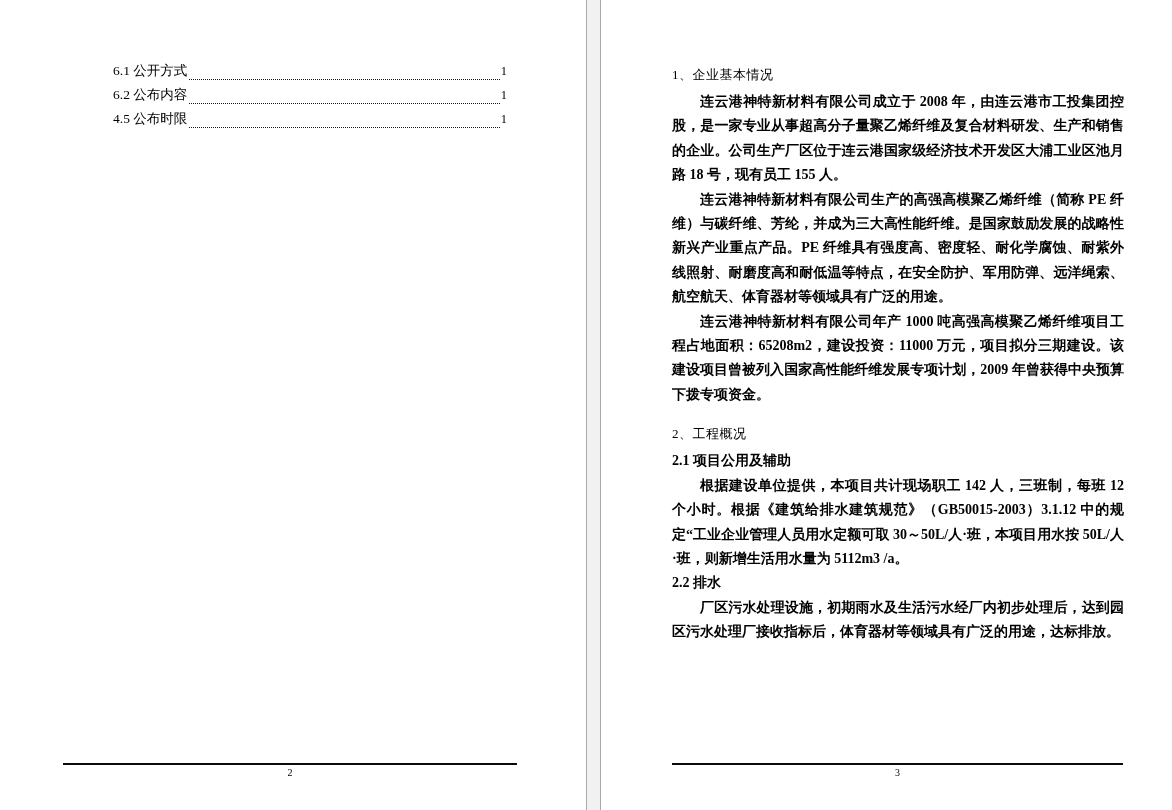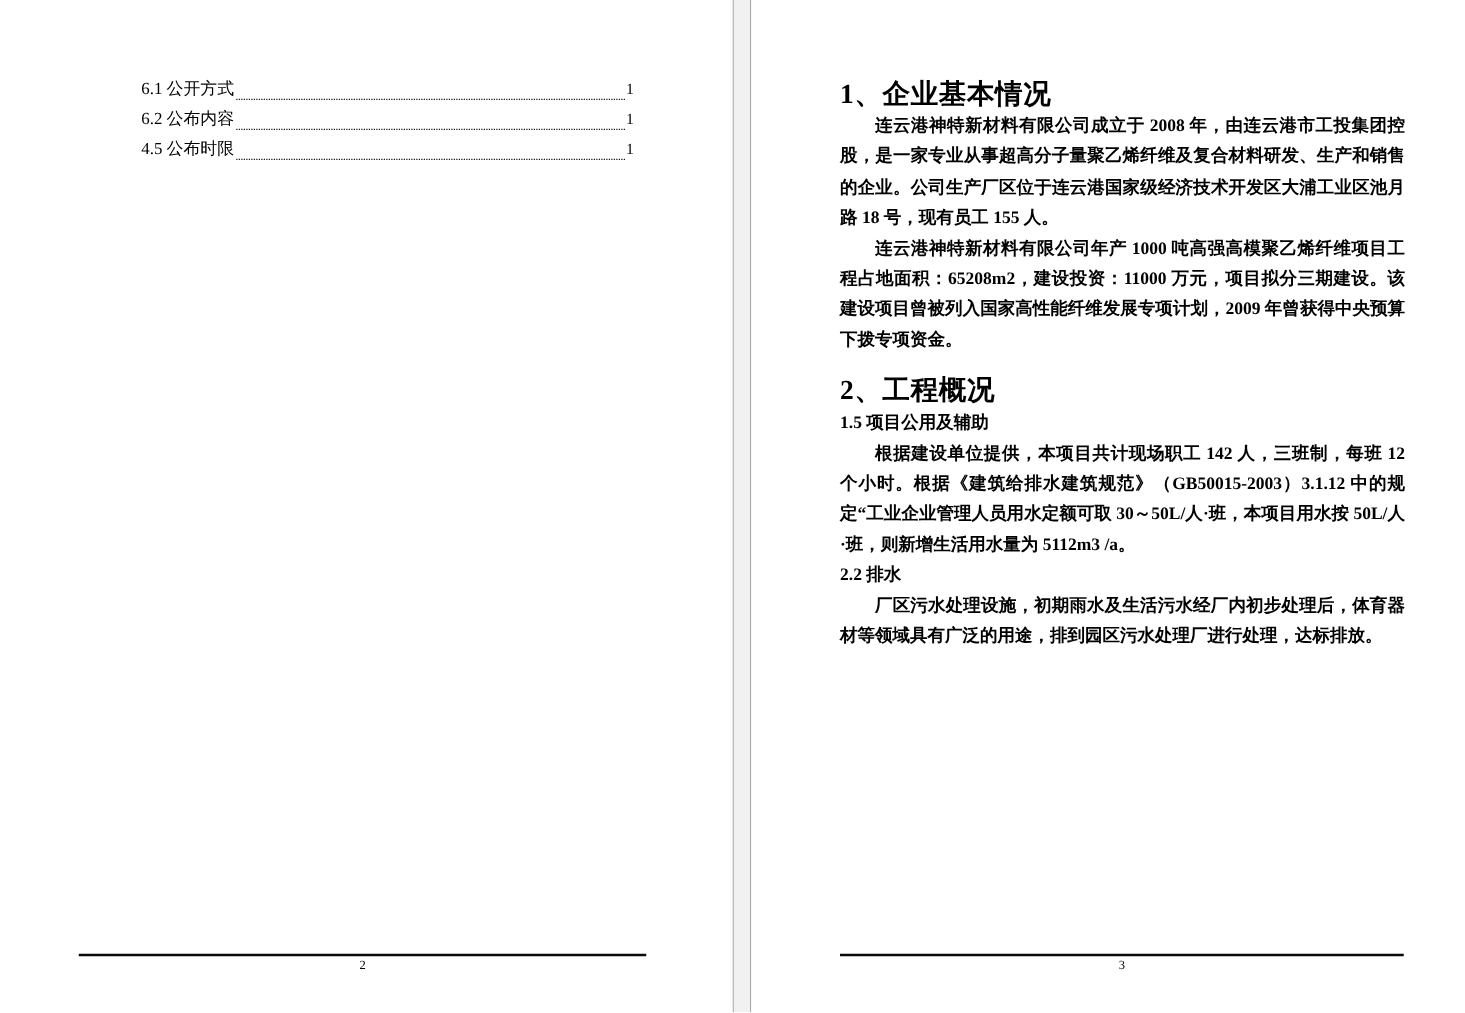--- a/index.html
+++ b/index.html
@@ -56,22 +56,22 @@
   .toc-page { white-space: nowrap; font-size: 12.5px; }
 
   
   .doc-content {
     position: absolute;
     top: 58px;
     left: 71px;
     width: 452px;
   }
   .doc-h1 {
-    font-size: 22px;
-    font-weight: bold;
+    font-size: 13px;
+    font-weight: normal;
     line-height: 26px;
     margin: 14px 0 2px 0;
     letter-spacing: 0.5px;
   }
   .doc-h1.first { margin-top: 4px; }
   .doc-h2 {
     font-size: 14px;
     font-weight: bold;
     line-height: 24.4px;
     margin: 0;
@@ -132,33 +132,34 @@
 
   <div class="page-gap"></div>
 
   <div class="page page-right">
     <div class="doc-content">
 
       <h1 class="doc-h1 first">1、企业基本情况</h1>
 
       <p class="doc-p">连云港神特新材料有限公司成立于 2008 年，由连云港市工投集团控股，是一家专业从事超高分子量聚乙烯纤维及复合材料研发、生产和销售的企业。公司生产厂区位于连云港国家级经济技术开发区大浦工业区池月路 18 号，现有员工 155 人。</p>
 
+      <p class="doc-p">连云港神特新材料有限公司生产的高强高模聚乙烯纤维（简称 PE 纤维）与碳纤维、芳纶，并成为三大高性能纤维。是国家鼓励发展的战略性新兴产业重点产品。PE 纤维具有强度高、密度轻、耐化学腐蚀、耐紫外线照射、耐磨度高和耐低温等特点，在安全防护、军用防弹、远洋绳索、航空航天、体育器材等领域具有广泛的用途。</p>
 
       <p class="doc-p">连云港神特新材料有限公司年产 1000 吨高强高模聚乙烯纤维项目工程占地面积：65208m2，建设投资：11000 万元，项目拟分三期建设。该建设项目曾被列入国家高性能纤维发展专项计划，2009 年曾获得中央预算下拨专项资金。</p>
 
 
       <h1 class="doc-h1">2、工程概况</h1>
 
-      <h2 class="doc-h2">1.5 项目公用及辅助</h2>
+      <h2 class="doc-h2">2.1 项目公用及辅助</h2>
 
       <p class="doc-p">根据建设单位提供，本项目共计现场职工 142 人，三班制，每班 12 个小时。根据《建筑给排水建筑规范》（GB50015-2003）3.1.12 中的规定“工业企业管理人员用水定额可取 30～50L/人·班，本项目用水按 50L/人·班，则新增生活用水量为 5112m3 /a。</p>
 
       <h2 class="doc-h2">2.2 排水</h2>
 
-      <p class="doc-p">厂区污水处理设施，初期雨水及生活污水经厂内初步处理后，体育器材等领域具有广泛的用途，排到园区污水处理厂进行处理，达标排放。</p>
+      <p class="doc-p">厂区污水处理设施，初期雨水及生活污水经厂内初步处理后，达到园区污水处理厂接收指标后，体育器材等领域具有广泛的用途，达标排放。</p>
 
     </div>
 
     <div class="footer footer-right">
       <span>3</span>
     </div>
   </div>
 
 </div>
 

